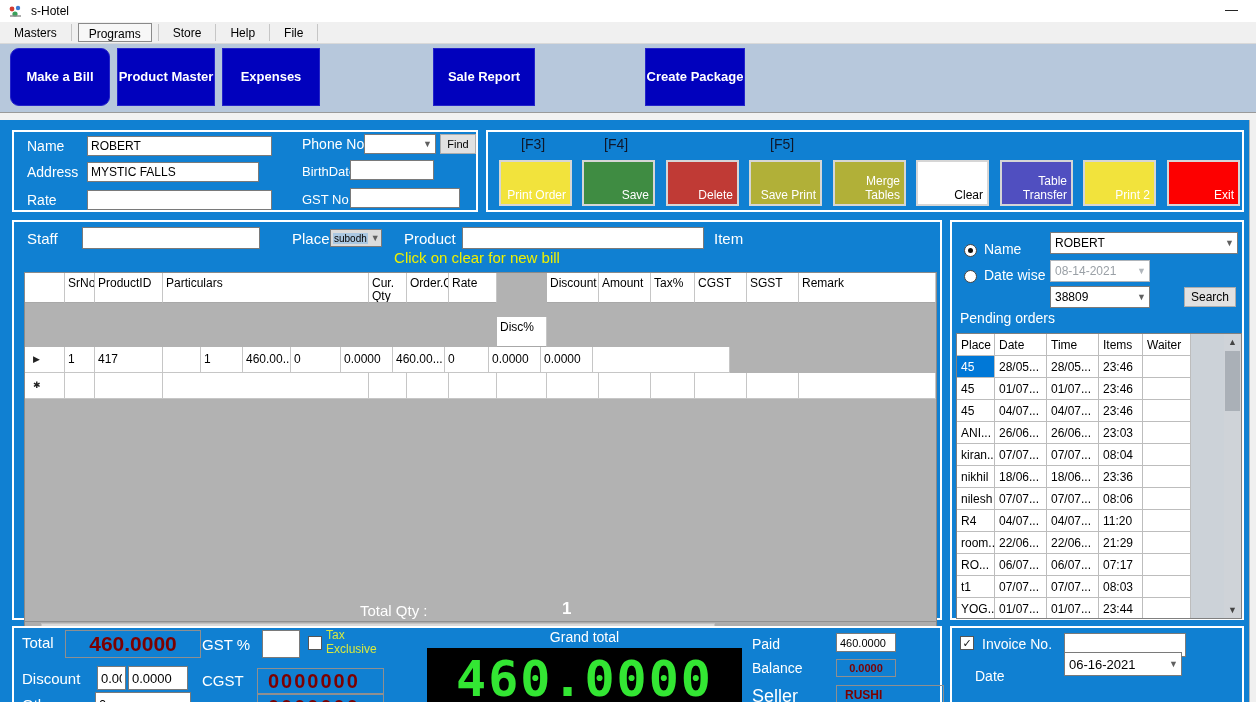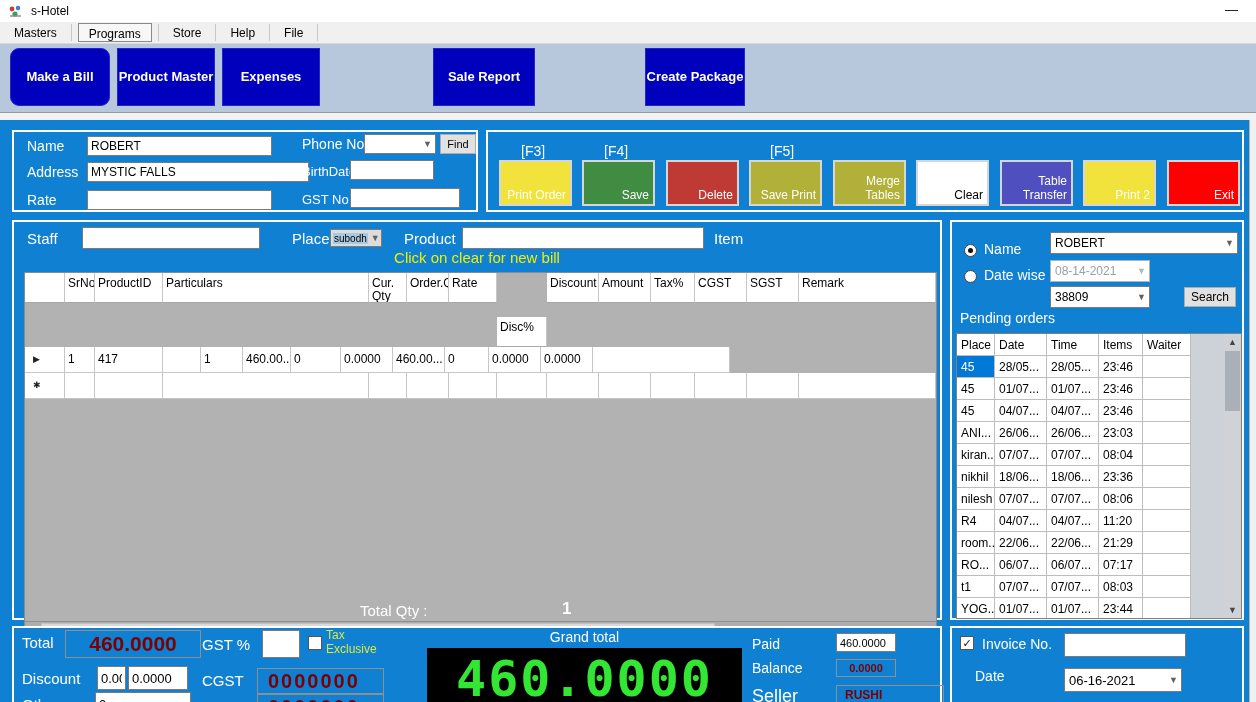--- a/index.html
+++ b/index.html
@@ -32,21 +32,21 @@
   .combo { position:absolute; background:#ffffff; border:1px solid #7a7a7a; display:flex; align-items:center; font-size:12px; color:#000; padding-left:4px; overflow:hidden; }
   .combo .chev { margin-left:auto; width:15px; text-align:center; color:#606060; font-size:9px; flex:none; }
   .combo.disabled { color:#9aa0a6; border-color:#aeb4ba; }
   .combo.disabled .chev { color:#b0b6bc; }
   .push-btn { position:absolute; background:#e1e1e1; border:1px solid #adadad; font-size:11px; color:#000; display:flex; align-items:center; justify-content:center; }
   .checkbox { position:absolute; width:14px; height:14px; background:#fff; border:1px solid #555; font-size:11px; line-height:12px; text-align:center; color:#111; }
   .radio { position:absolute; width:13px; height:13px; border-radius:50%; background:#fff; border:1px solid #444; }
   .radio.on::after { content:""; position:absolute; left:3px; top:3px; width:5px; height:5px; border-radius:50%; background:#111; }
 
   
-  .fkey { position:absolute; top:11px; color:#ffffff; font-size:14px; }
+  .fkey { position:absolute; top:4px; color:#0f172a; font-size:14px; }
   .abtn { position:absolute; top:28px; width:73px; height:46px; border:2px solid #d6d6d6; display:flex; align-items:flex-end; justify-content:flex-end; padding:1px 4px; font-size:12px; color:#fff; text-align:right; line-height:1.15; }
   .abtn.yellow { background:#f2e33c; }
   .abtn.green  { background:#3f8c42; }
   .abtn.red    { background:#c03a35; }
   .abtn.olive  { background:#b1b038; }
   .abtn.white  { background:#ffffff; color:#000; }
   .abtn.slate  { background:#504fc0; }
   .abtn.exit   { background:#fd0000; }
 
   
@@ -112,21 +112,21 @@
     <div class="nav-btn" style="left:433px;width:102px;">Sale Report</div>
     <div class="nav-btn" style="left:645px;width:100px;">Create Package</div>
   </div>
   <div class="strip"></div>
   <div class="right-edge"></div>
 
   <div class="panel" style="left:12px;top:130px;width:466px;height:82px;">
     <span class="lab" style="left:13px;top:6px;font-size:14px;">Name</span>
     <input class="tb" style="left: 73px; top: 4px; width: 185px; height: 20px;" readonly="" value="ROBERT">
     <span class="lab" style="left:13px;top:32px;font-size:14px;">Address</span>
-    <input class="tb" style="left: 73px; top: 30px; width: 222px; height: 20px;" readonly="" value="MYSTIC FALLS">
+    <input class="tb" style="left: 73px; top: 30px; width: 172px; height: 20px;" readonly="" value="MYSTIC FALLS">
     <span class="lab" style="left:13px;top:60px;font-size:14px;">Rate</span>
     <input class="tb" style="left: 73px; top: 58px; width: 185px; height: 20px;" readonly="" value="">
 
     <span class="lab" style="left:288px;top:4px;font-size:14px;">Phone No</span>
     <div class="combo" style="left:350px;top:2px;width:72px;height:20px;">
         <span></span>
         <span class="chev">▼</span>
       </div>
     <div class="push-btn" style="left:426px;top:2px;width:36px;height:20px;">Find</div>
     <span class="lab" style="left:288px;top:32px;font-size:13px;">BirthDate</span>
@@ -382,19 +382,19 @@
     <div class="valbox" style="left:822px;top:31px;width:60px;height:18px;font-size:11px;text-align:center;padding-top:2px;">0.0000</div>
     <span class="lab" style="left:738px;top:58px;font-size:18px;">Seller</span>
     <div class="valbox" style="left:822px;top:57px;width:108px;height:20px;font-size:12px;padding:2px 0 0 8px;">RUSHI</div>
   </div>
 
   <div class="panel" style="left:950px;top:626px;width:294px;height:80px;">
     <span class="checkbox" style="left:8px;top:8px;">✓</span>
     <span class="lab" style="left:30px;top:8px;font-size:14px;">Invoice No.</span>
     <input class="tb" style="left: 112px; top: 5px; width: 122px; height: 24px;" readonly="" value="">
     <span class="lab" style="left:23px;top:40px;font-size:14px;">Date</span>
-    <div class="combo" style="left:112px;top:40px;width:118px;height:24px;font-size:13px;">
+    <div class="combo" style="left:112px;top:24px;width:118px;height:24px;font-size:13px;">
         <span>06-16-2021</span>
         <span class="chev">▼</span>
       </div>
   </div>
 
 </div>
 
 </body></html>

